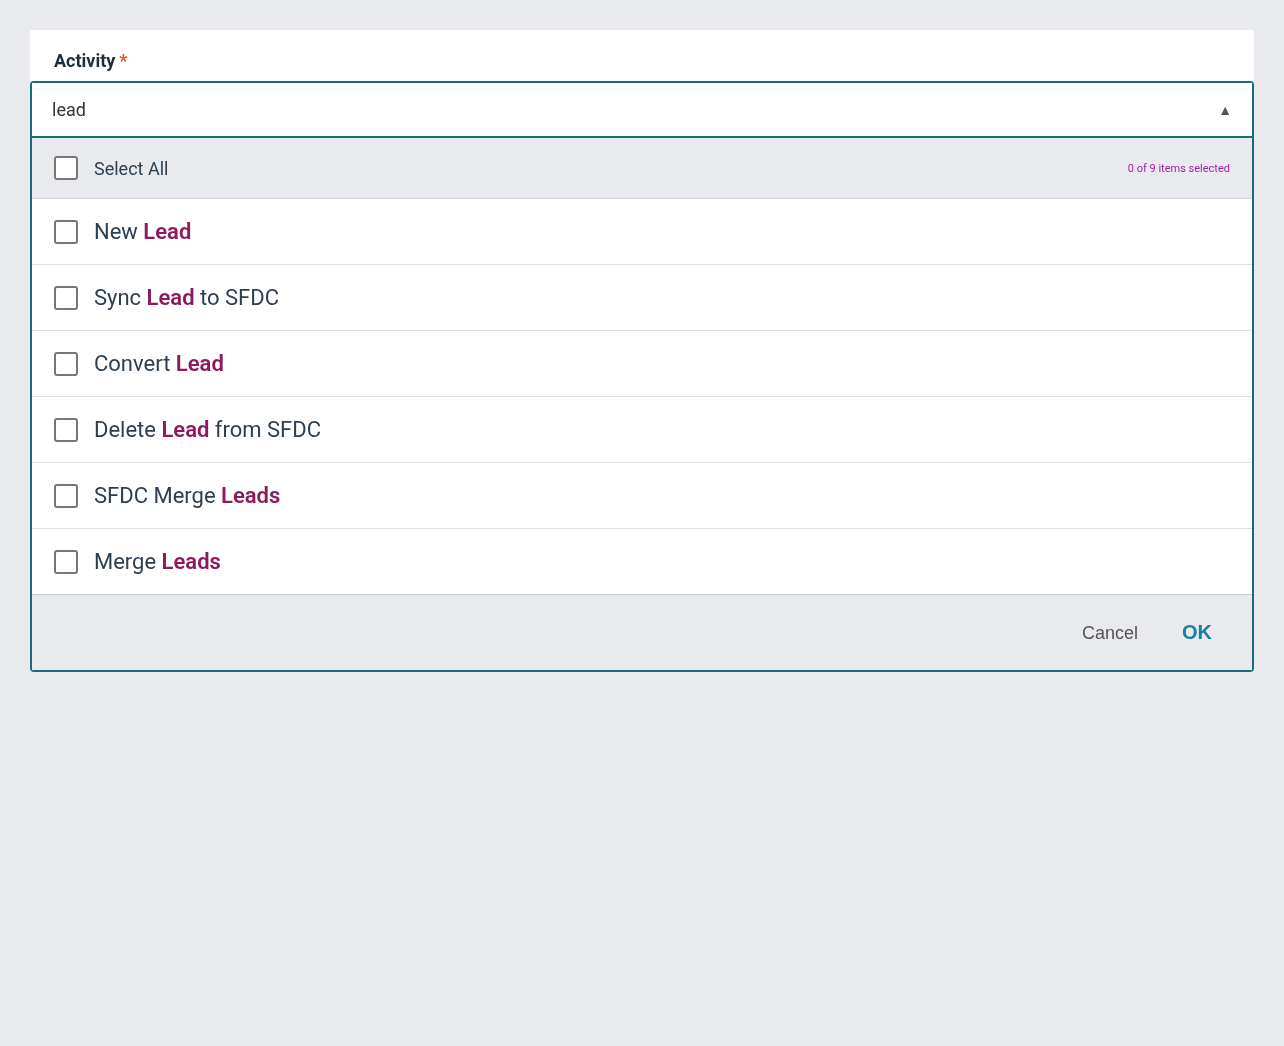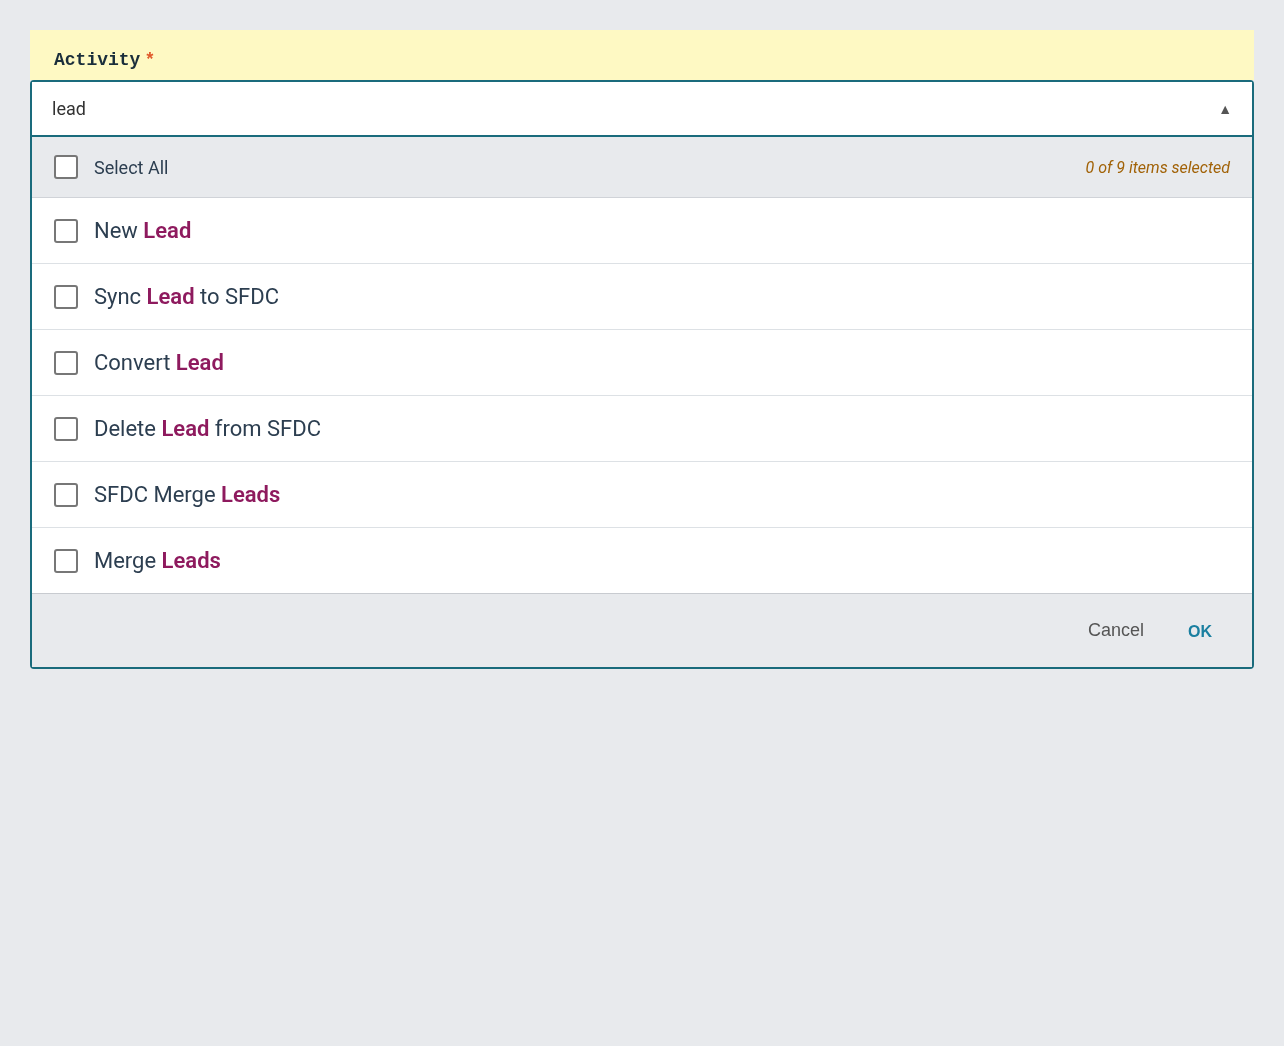--- a/index.html
+++ b/index.html
@@ -24,22 +24,21 @@
       border-radius: 4px;
       width: 1272px;
       max-width: 100%;
     }
 
     .field-label {
       font-size: 18px;
       font-weight: 700;
       color: #1a2e3b;
       padding: 20px 24px 10px 24px;
-      background: #fef9c3;
-      font-family: Liberation Mono, monospace;
+      background: #ffffff;
     }
 
     .field-label .required-star {
       color: #e05a2b;
       margin-left: 4px;
     }
 
     .search-bar {
       display: flex;
       align-items: center;
@@ -74,23 +73,22 @@
       align-items: center;
       gap: 16px;
     }
 
     .select-all-label {
       font-size: 18px;
       color: #2c3e50;
     }
 
     .items-count {
-      font-size: 16px;
-      color: #a16207;
-      font-style: italic;
+      font-size: 11px;
+      color: #a21caf;
     }
 
     .checkbox {
       width: 24px;
       height: 24px;
       border: 2px solid #777;
       border-radius: 3px;
       background: #fff;
       cursor: pointer;
       flex-shrink: 0;
@@ -142,21 +140,21 @@
       border: none;
       font-size: 18px;
       color: #555;
       cursor: pointer;
       padding: 6px 12px;
     }
 
     .btn-ok {
       background: none;
       border: none;
-      font-size: 16px;
+      font-size: 20px;
       color: #1a7fa0;
       font-weight: 600;
       cursor: pointer;
       padding: 6px 12px;
     }
   </style>
 </head>
 <body>
 
 <div style="width: 100%;">

